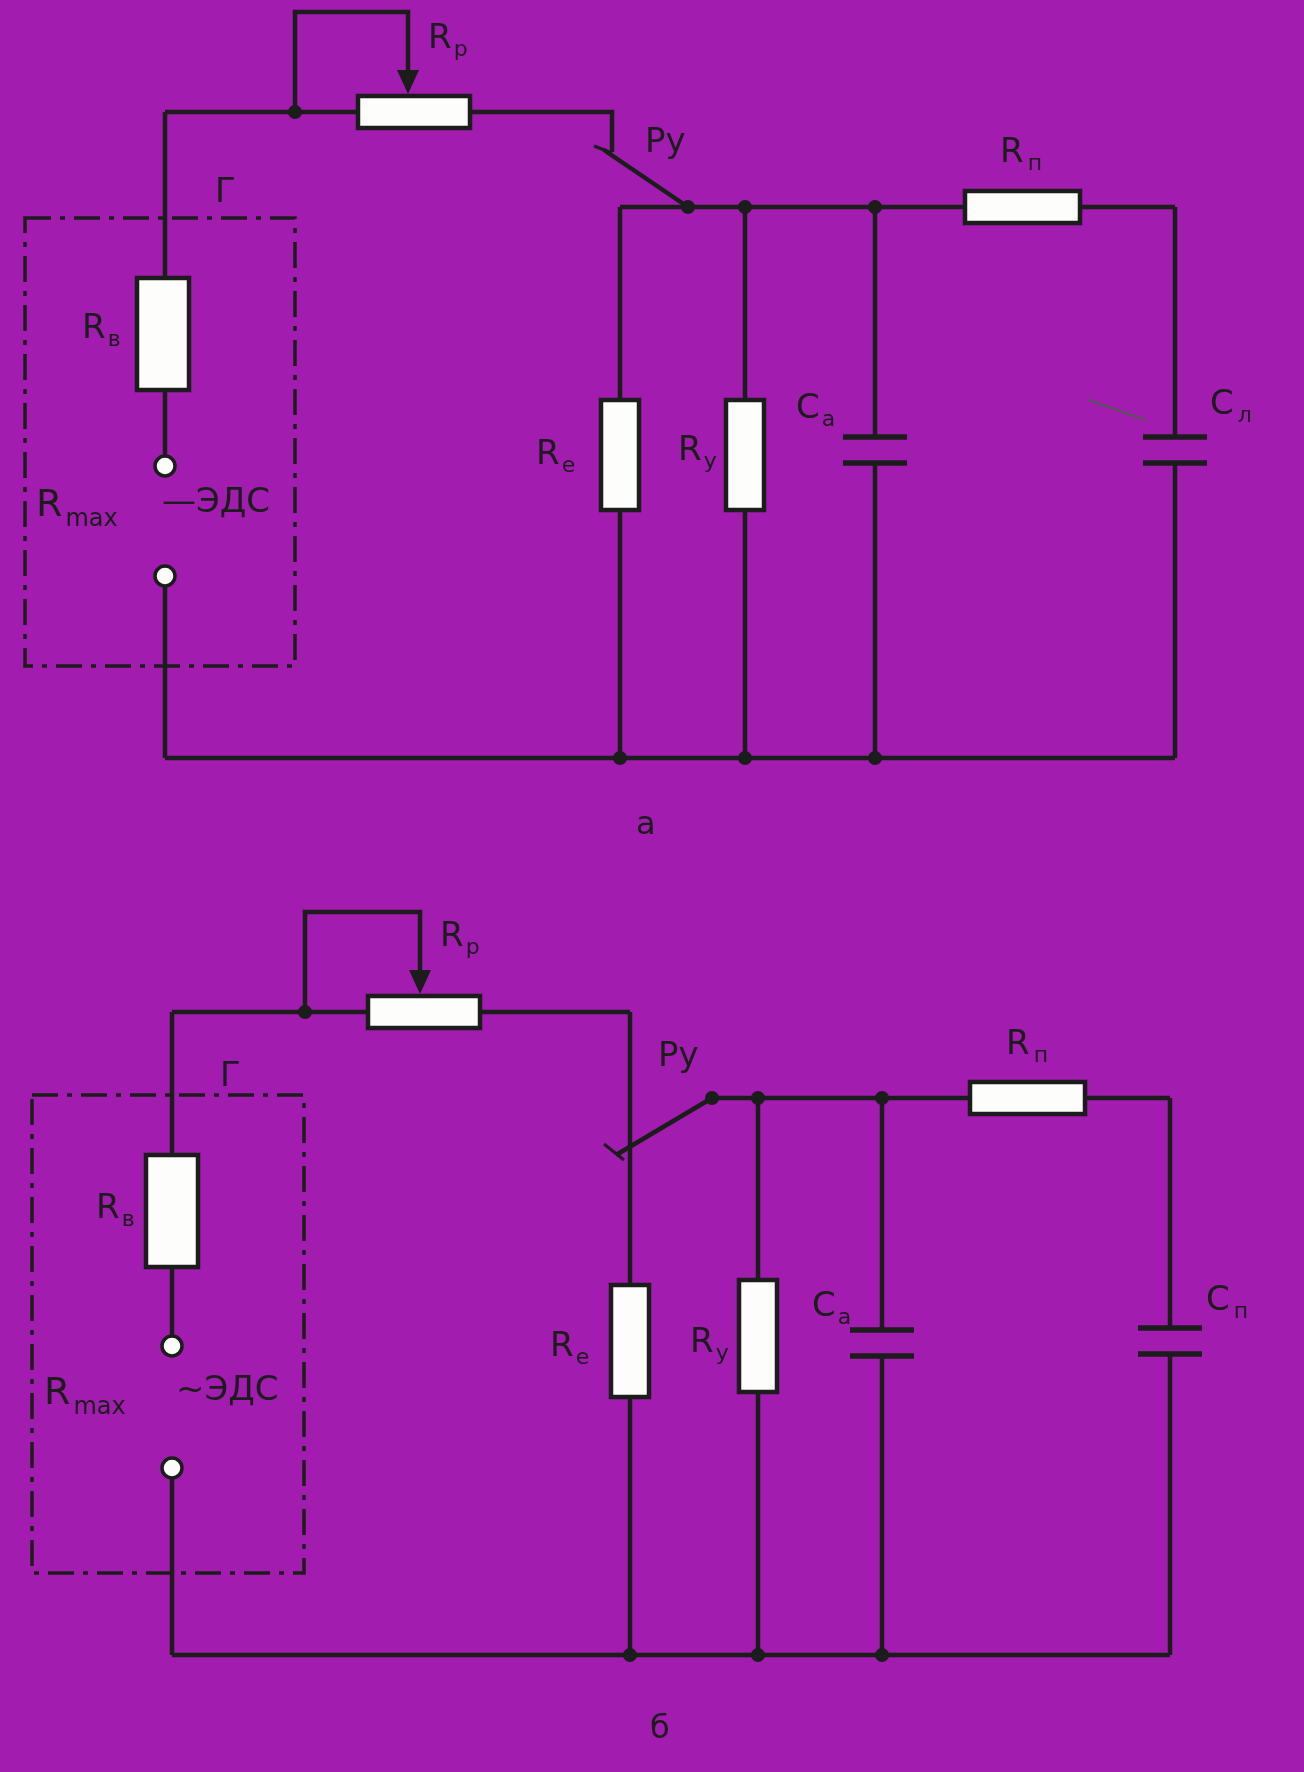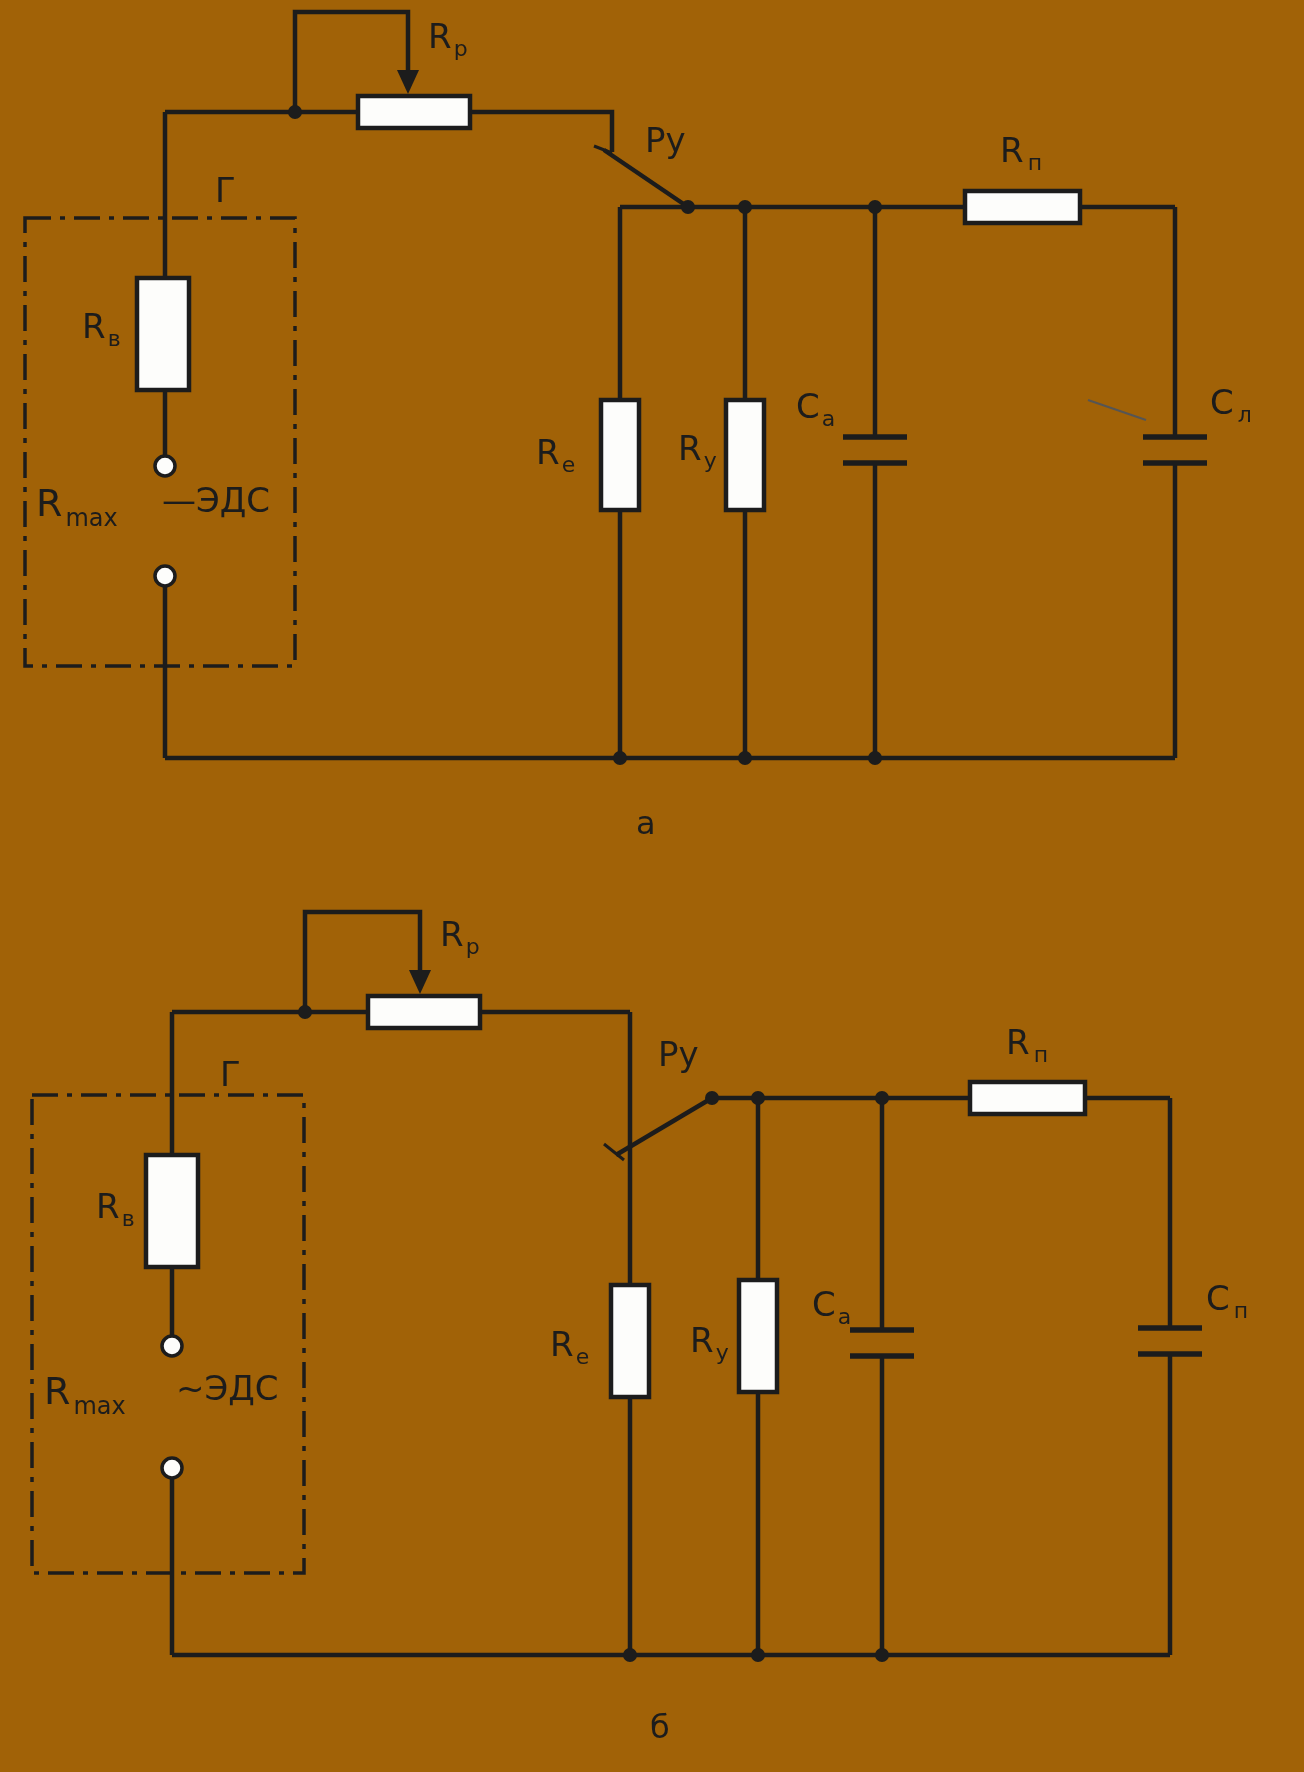--- a/index.html
+++ b/index.html
@@ -3,21 +3,21 @@
 <meta charset="utf-8">
 <style>
   html, body {
     margin: 0;
     padding: 0;
     background: #ffffff;
   }
   .page {
     width: 1304px;
     height: 1772px;
-    background: #a16207;
+    background: #a21caf;
     position: relative;
     overflow: hidden;
   }
   svg {
     display: block;
   }
   text {
     font-family: "DejaVu Sans", sans-serif;
     fill: #1c1c1c;
   }

